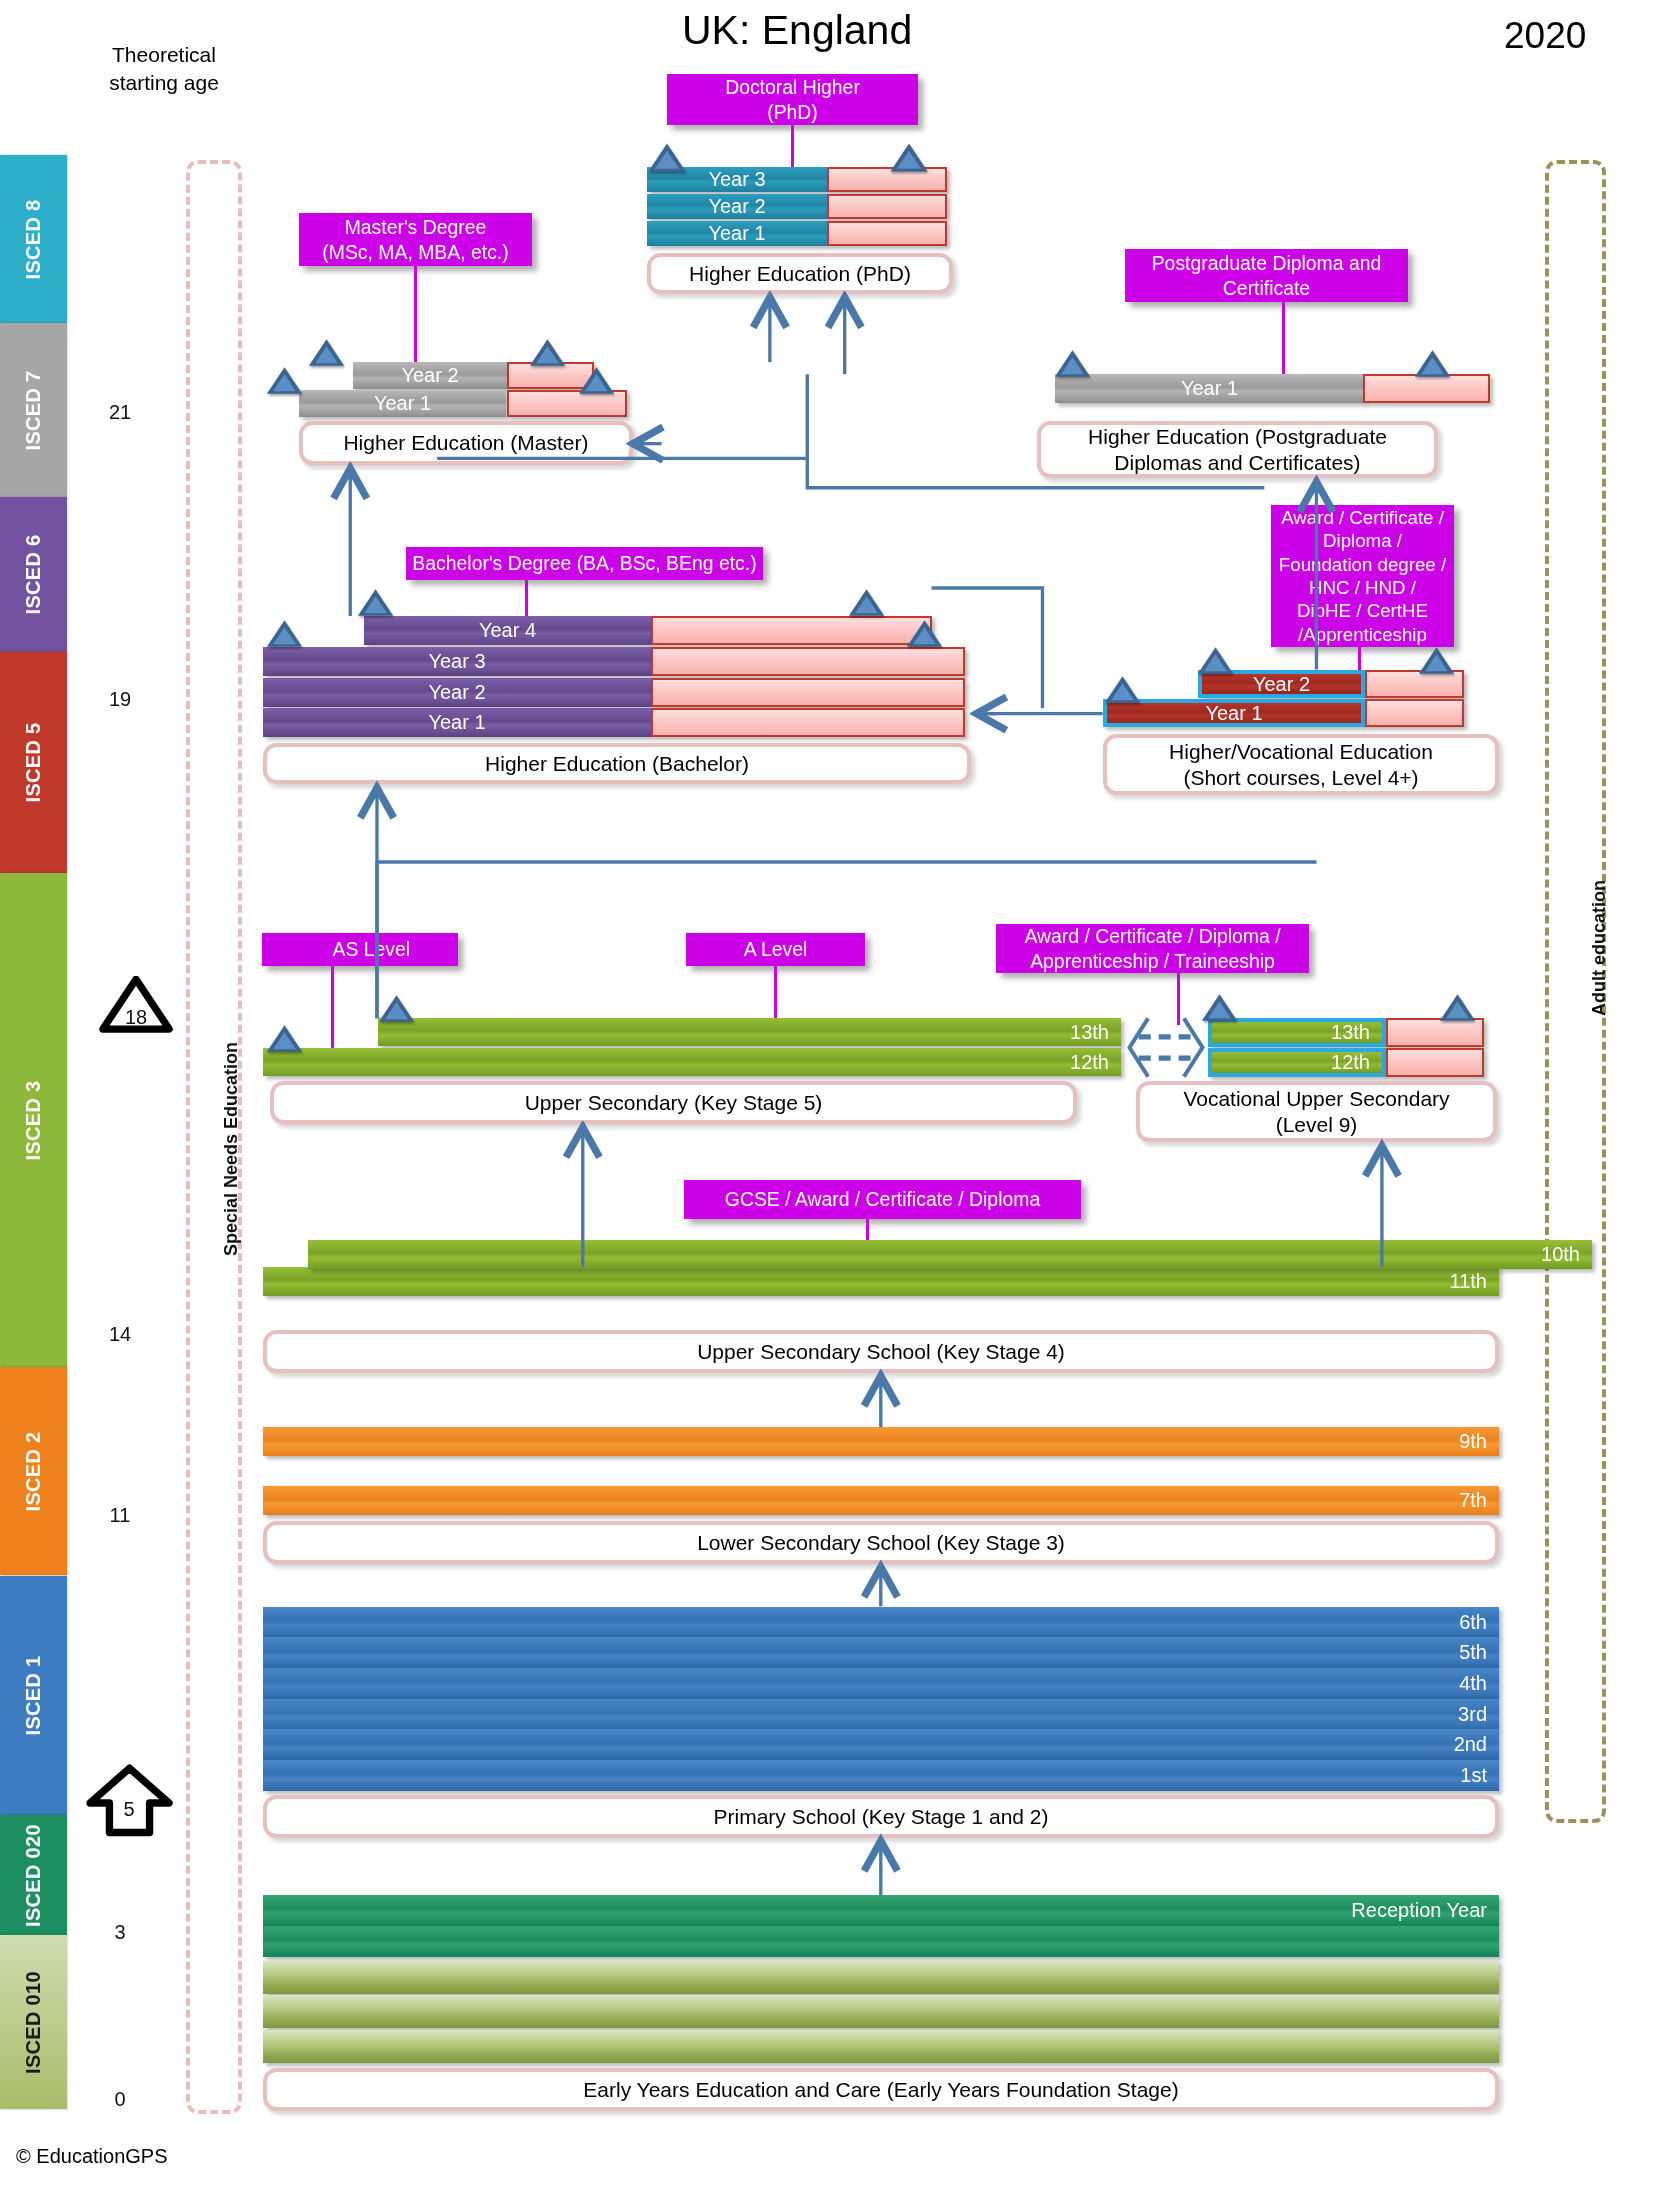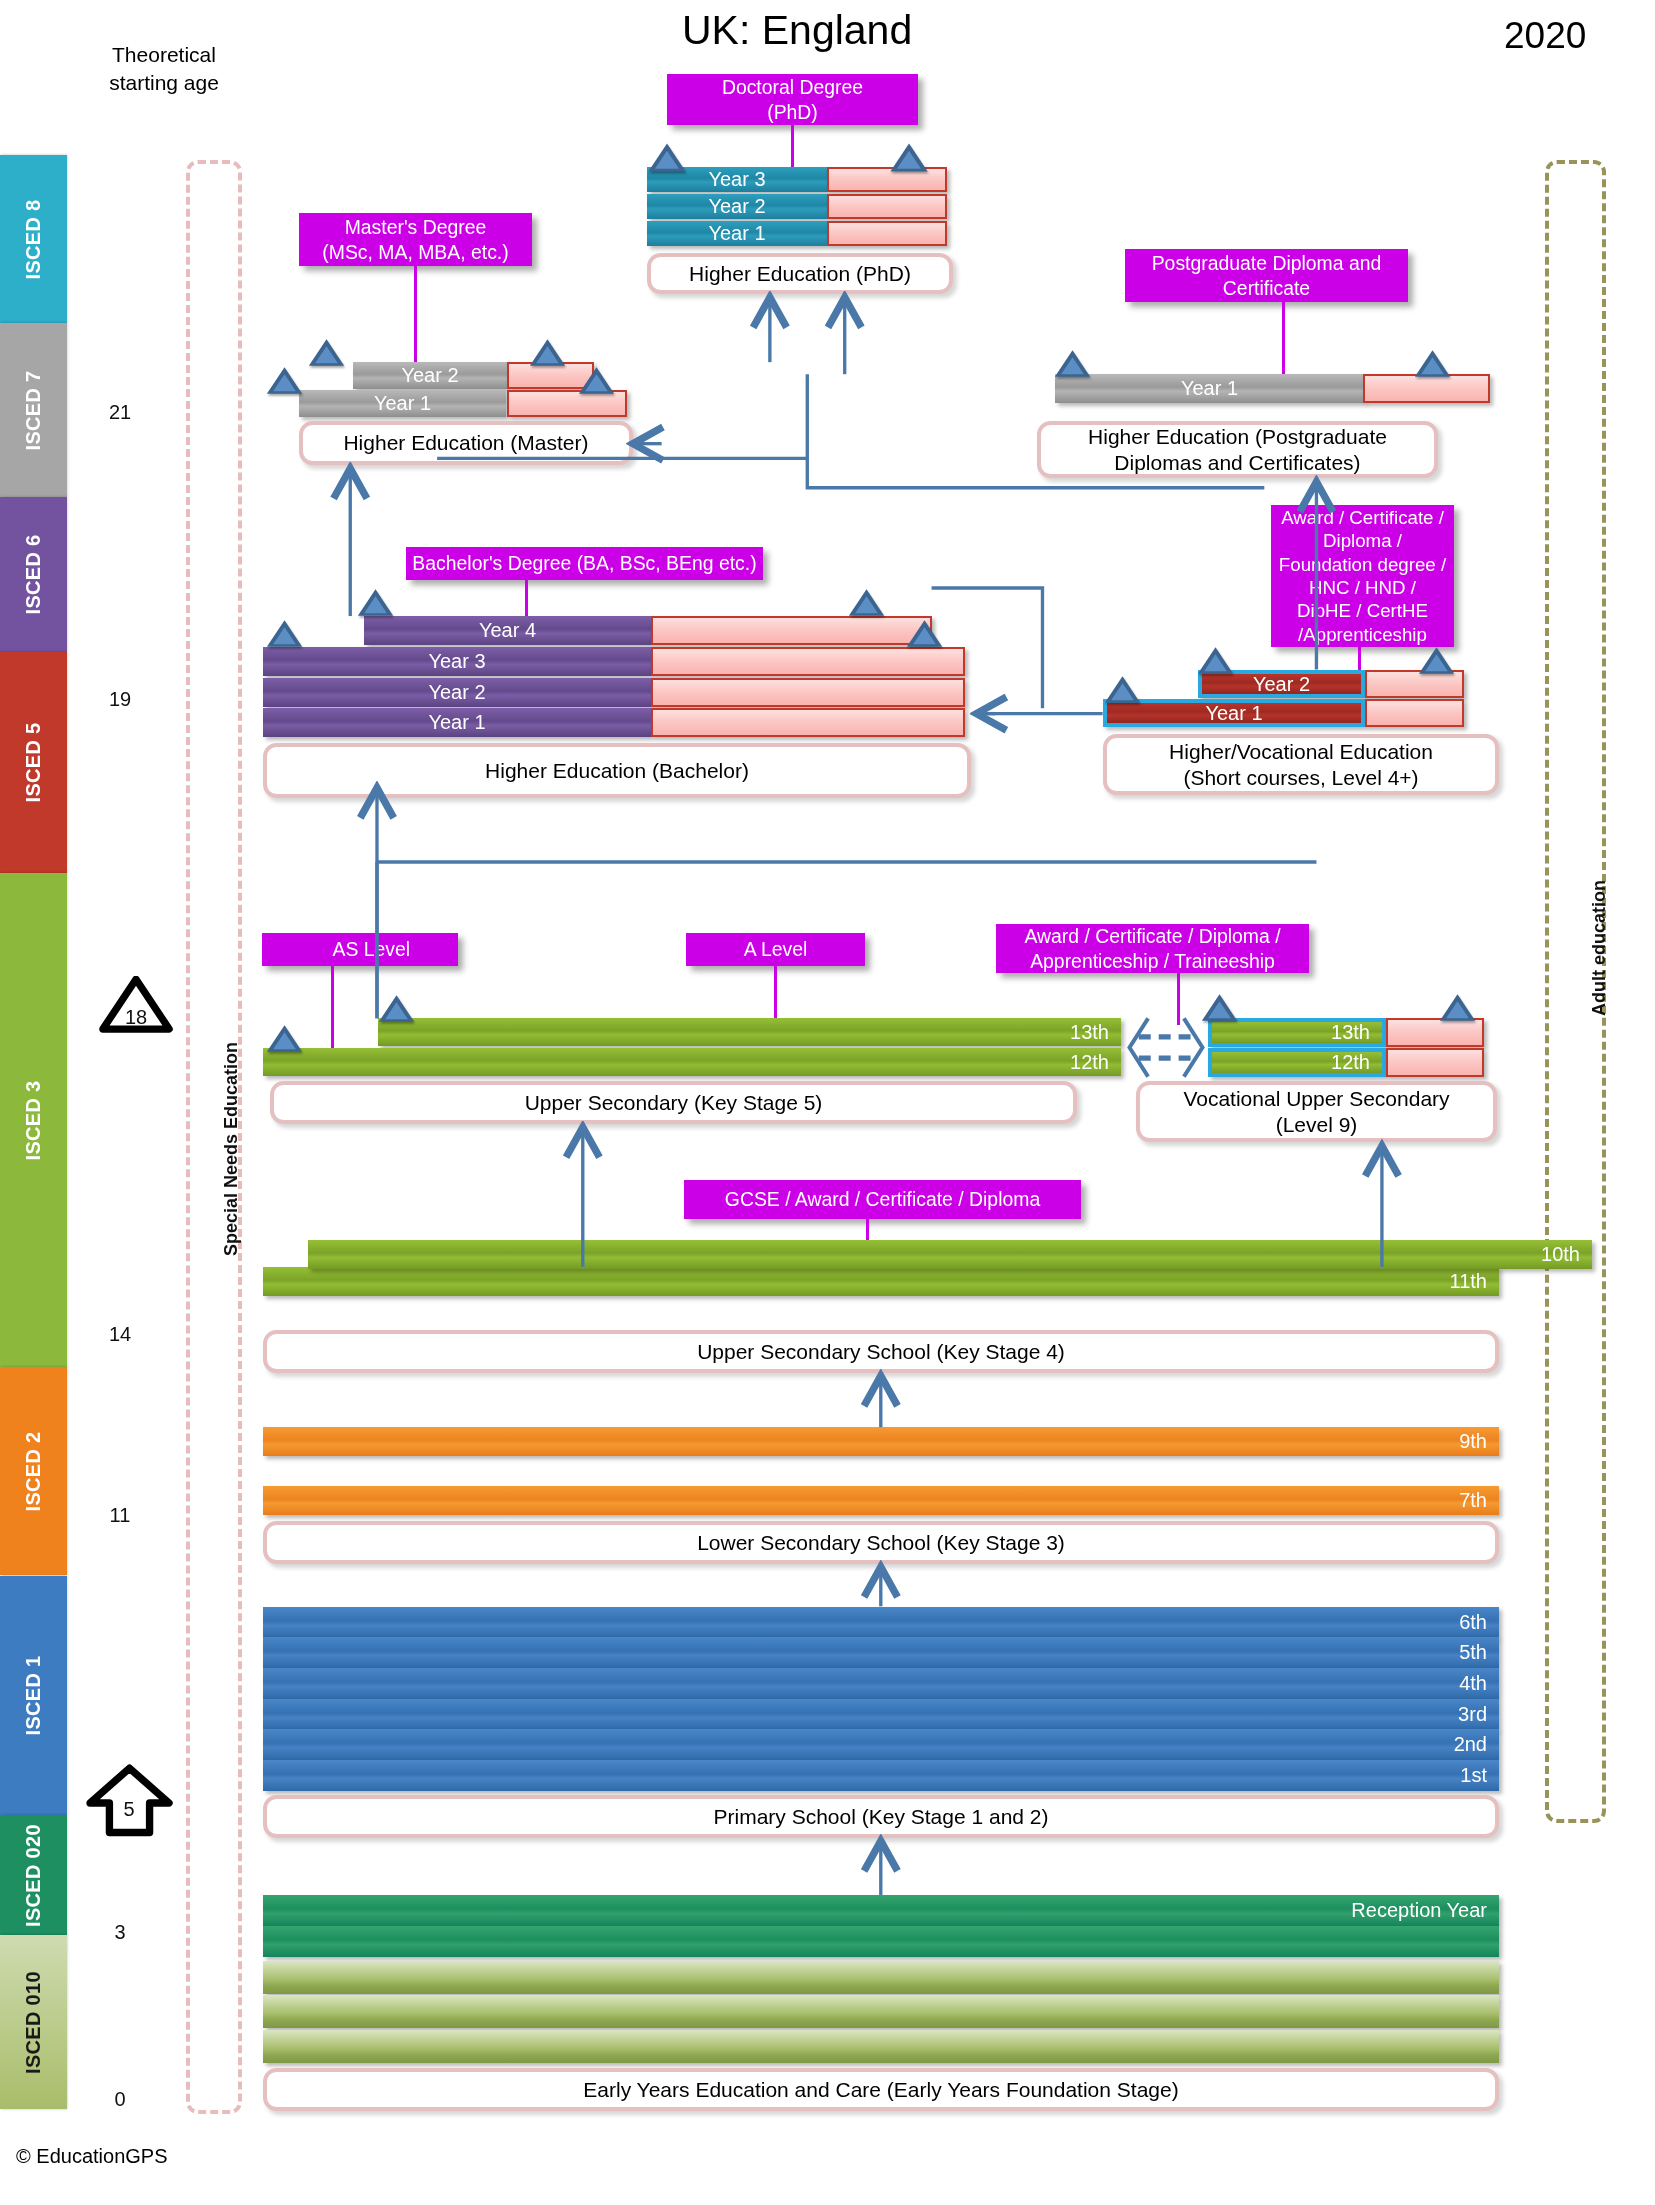--- a/index.html
+++ b/index.html
@@ -130,21 +130,21 @@
     </svg>
   </div>
   <div class="tri-num" style="left:109px;top:1798px;">5</div>
 
   <div class="sen-frame" style="left:186px;top:160px;width:48px;height:1946px;"></div>
   <div class="sen-label" style="left:221px;top:1256px;">Special Needs Education</div>
 
   <div class="adult-frame" style="left:1545px;top:160px;width:53px;height:1655px;"></div>
   <div class="adult-label" style="left:1589px;top:1016px;">Adult education</div>
 
-  <div class="qual" style="left:667px;top:74px;width:251px;height:51px;white-space:pre-line;">Doctoral Degree
+  <div class="qual" style="left:667px;top:74px;width:251px;height:51px;white-space:pre-line;">Doctoral Higher
 (PhD)</div>
   <div class="vline" style="left:791px;top:124px;height:47px;"></div>
 
   <div class="bar b-teal center" style="left:647px;top:167px;width:180px;height:25.4px;">Year 3</div>
   <div class="bar b-pink" style="left:827px;top:167px;width:120px;height:25.4px;"></div>
   <div class="bar b-teal center" style="left:647px;top:194px;width:180px;height:25.4px;">Year 2</div>
   <div class="bar b-pink" style="left:827px;top:194px;width:120px;height:25.4px;"></div>
   <div class="bar b-teal center" style="left:647px;top:221px;width:180px;height:25.4px;">Year 1</div>
   <div class="bar b-pink" style="left:827px;top:221px;width:120px;height:25.4px;"></div>
 
@@ -252,21 +252,21 @@
         <polygon points="30,13 48,40 12,40" fill="#5b8ec4"></polygon>
       </svg>
   </div>
   <div class="entry" style="left:905px;top:619px;">
     <svg width="39" height="29" viewBox="0 0 60 46">
         <polygon points="30,2 58,44 2,44" fill="#3b6490"></polygon>
         <polygon points="30,13 48,40 12,40" fill="#5b8ec4"></polygon>
       </svg>
   </div>
 
-  <div class="prog" style="left:263px;top:743px;width:708px;height:55px;">Higher Education (Bachelor)</div>
+  <div class="prog" style="left:263px;top:743px;width:708px;height:41px;">Higher Education (Bachelor)</div>
 
   <div class="qual" style="left:1271px;top:505px;width:183px;height:142px;white-space:pre-line;font-size:18.7px;">Award / Certificate /
 Diploma /
 Foundation degree /
 HNC / HND /
 DipHE / CertHE
 /Apprenticeship</div>
   <div class="vline" style="left:1358px;top:647px;height:36px;"></div>
 
   <div class="bar b-red b-bluebox center" style="left:1198px;top:670px;width:167px;height:28px;">Year 2</div>

